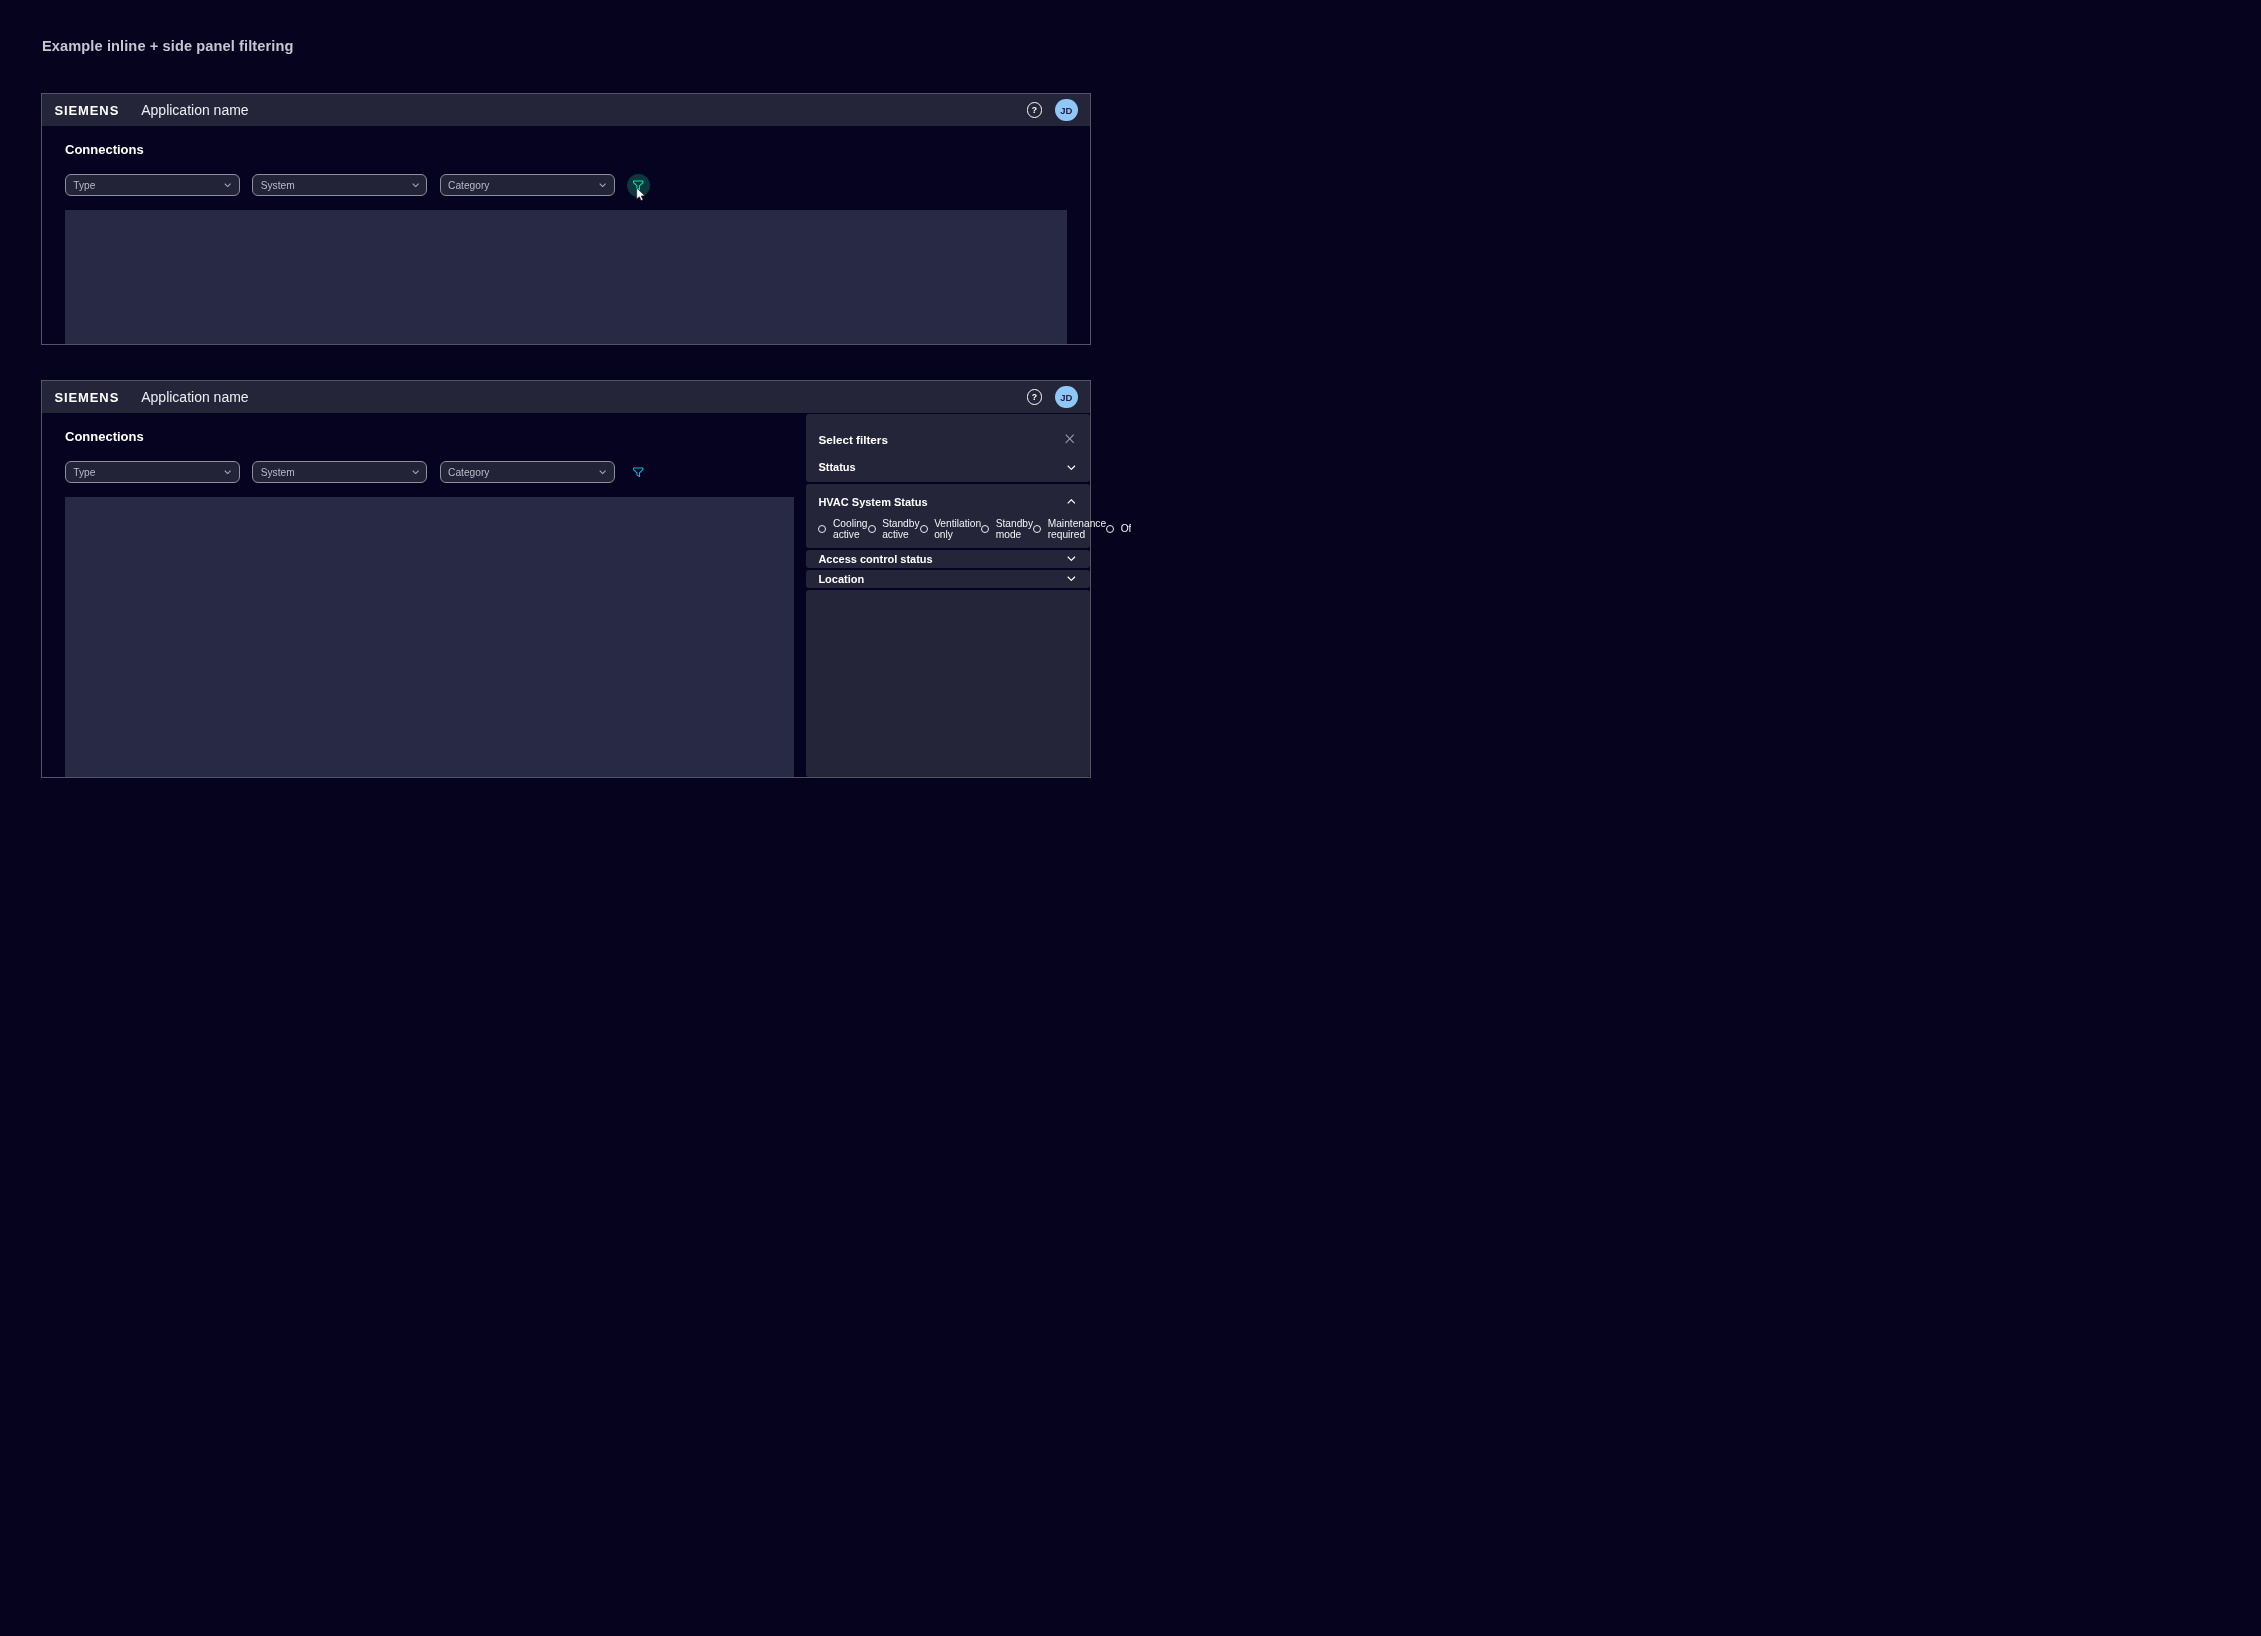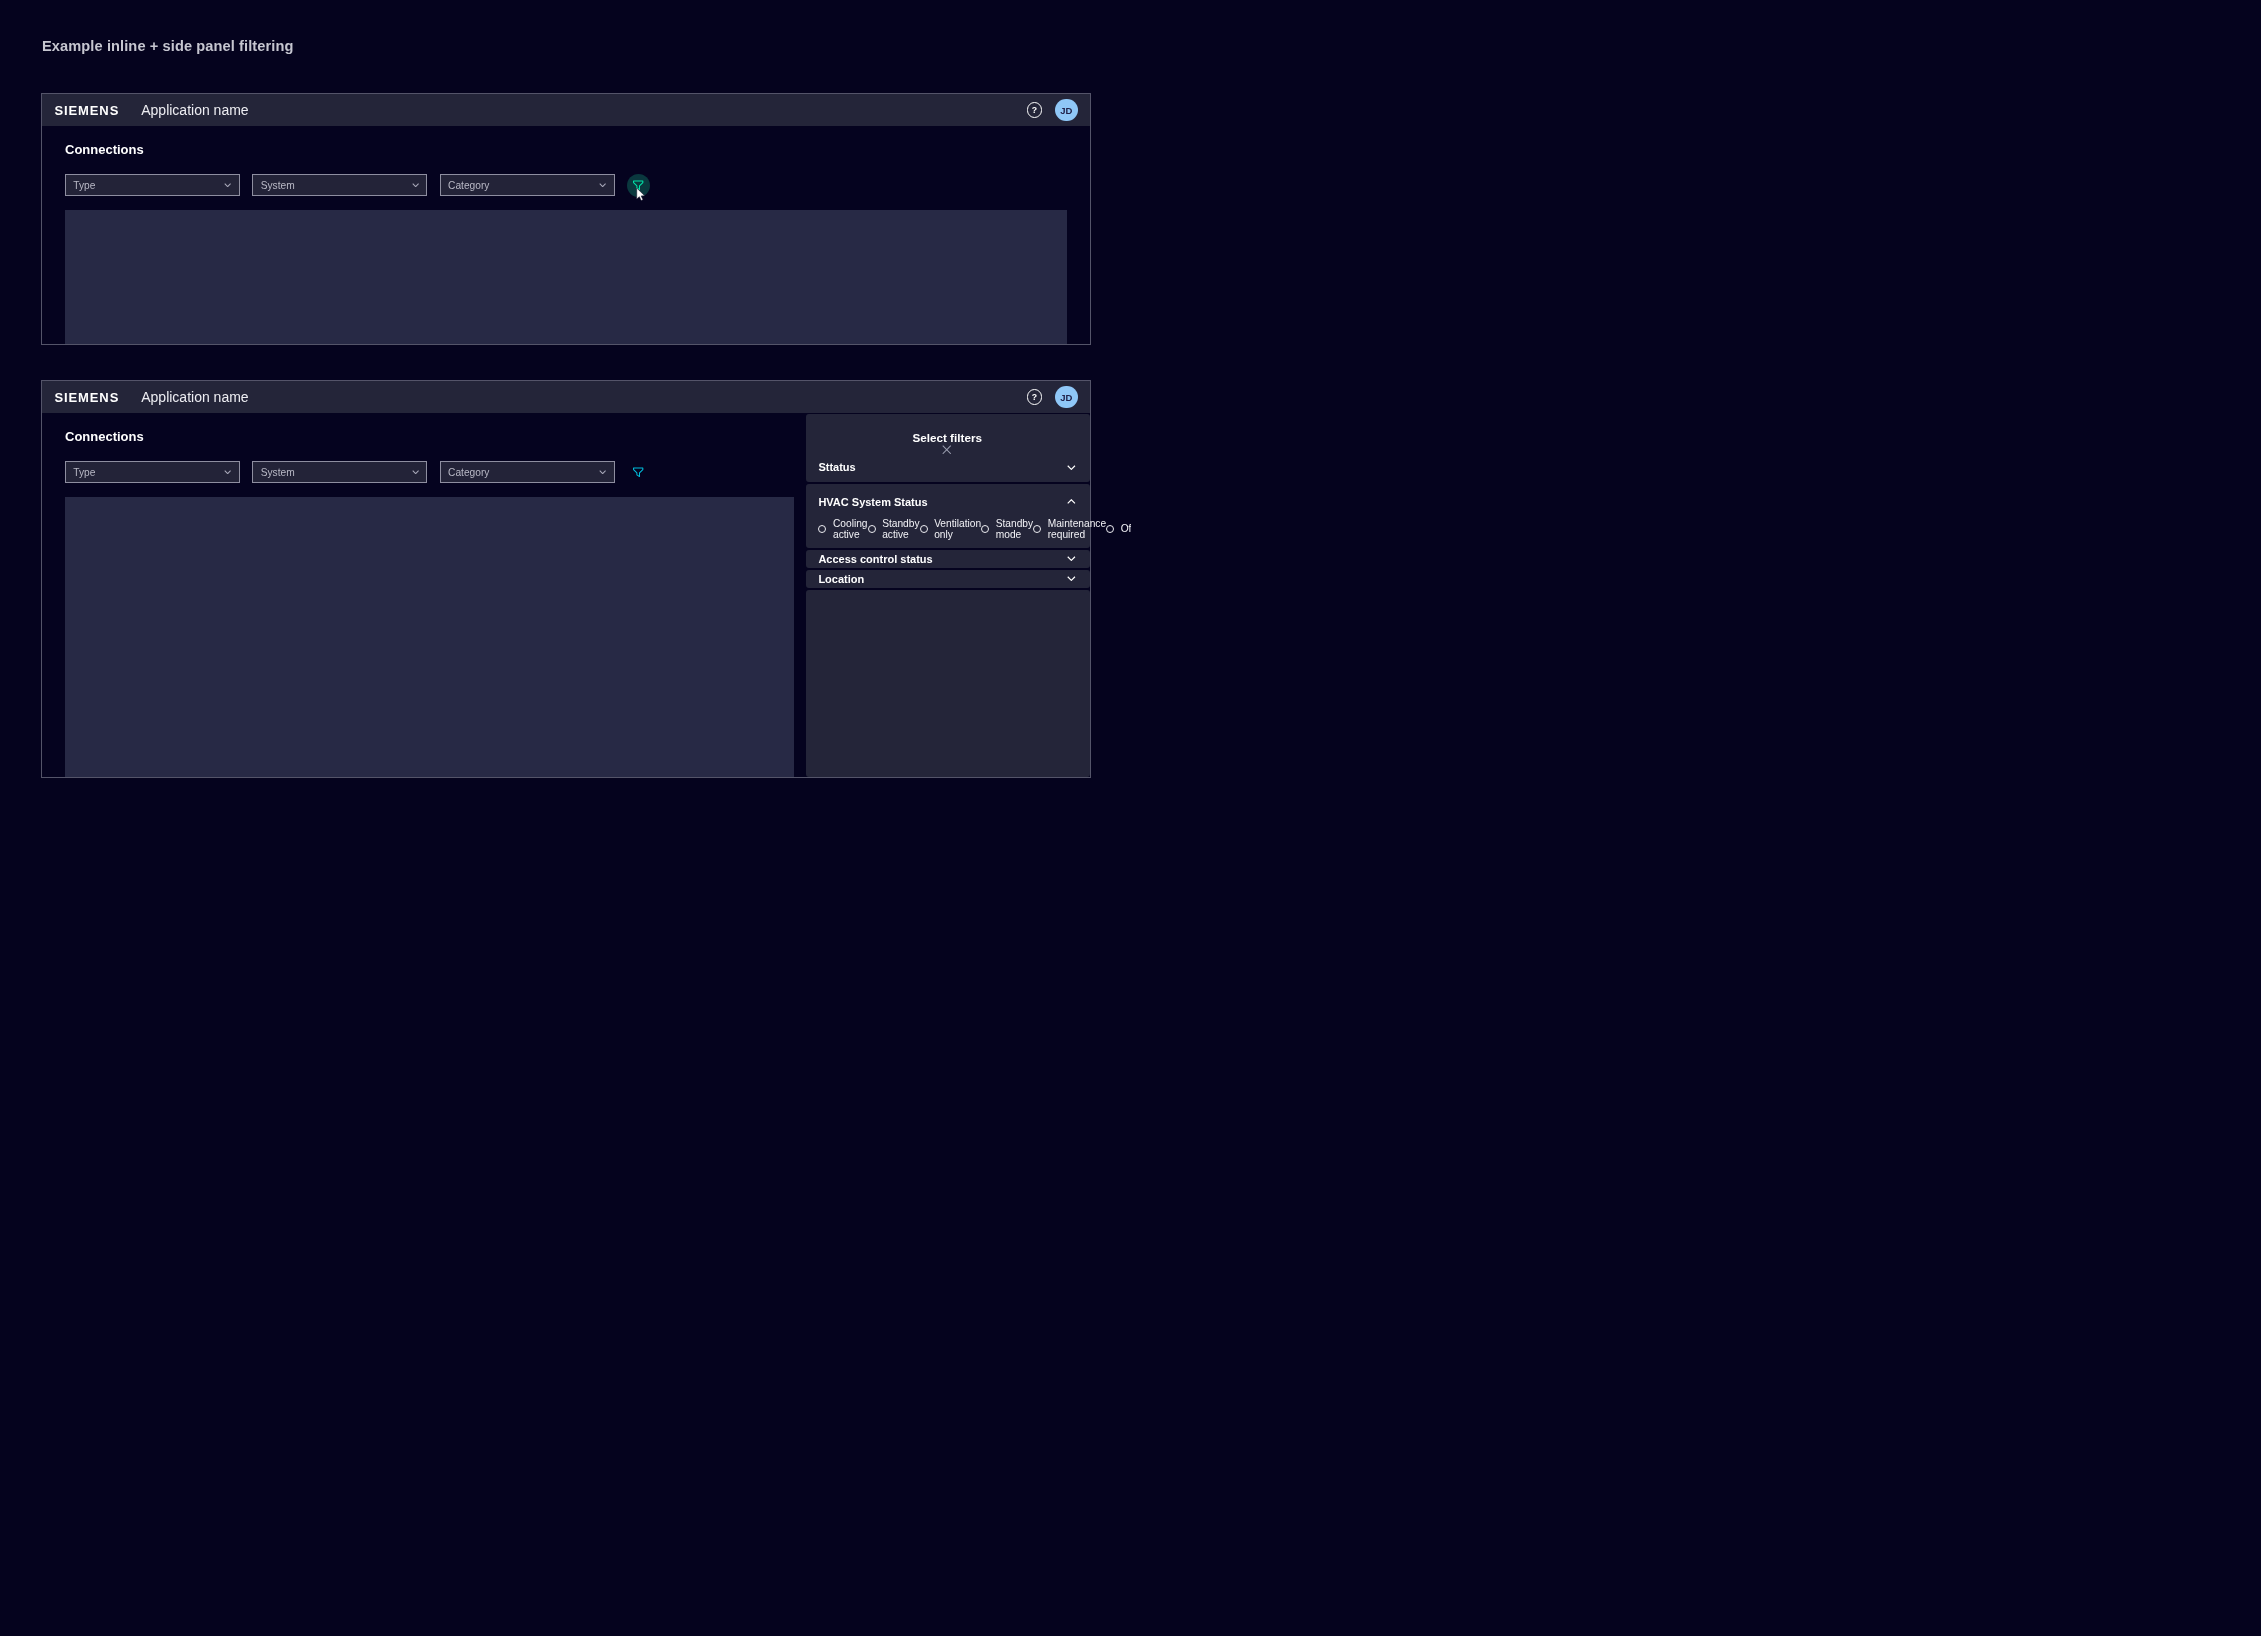--- a/index.html
+++ b/index.html
@@ -33,38 +33,38 @@
     width:22.6px;height:22.6px;border-radius:50%;background:#8fc7f7;color:#20224a;
     font-size:9.5px;font-weight:700;display:flex;align-items:center;justify-content:center;
   }
   .app-body{flex:1;display:flex;flex-direction:column;padding:13px 23px 0 23px;min-height:0;}
   .app-body-split{flex:1;display:flex;flex-direction:row;padding:0;min-height:0;}
   .main-col{flex:1;min-width:0;display:flex;flex-direction:column;padding:13px 11.7px 0 23px;}
   .connections{margin:0 0 14.6px 0;font-size:13px;font-weight:700;color:#ffffff;line-height:19px;}
   .filter-row{display:flex;align-items:center;height:23px;flex:none;}
   .dropdown{
     width:175px;height:22px;box-sizing:border-box;background:#232338;border:0.7px solid #8e8ea0;
-    border-radius:0;display:flex;align-items:center;justify-content:space-between;
+    border-radius:6px;display:flex;align-items:center;justify-content:space-between;
     padding:0 7.3px;margin-right:12.4px;cursor:pointer;
   }
   .dropdown-label{font-size:10.2px;color:#b9b9c6;}
   .dd-chevron{color:#a9a9ba;display:flex;}
   .filter-btn{
     width:23px;height:23px;border-radius:50%;border:none;display:flex;align-items:center;
     justify-content:center;background:transparent;position:relative;margin-left:0;cursor:pointer;padding:0;
   }
   .filter-btn.active{background:#0a383e;}
   .funnel-green{color:#00e5a9;display:flex;}
   .funnel-cyan{color:#00bedc;display:flex;}
   .cursor-svg{position:absolute;left:8.7px;top:14px;pointer-events:none;}
   .placeholder{flex:1;margin-top:13px;background:#272945;min-height:0;}
   .side-panel{width:284px;min-width:284px;display:flex;flex-direction:column;gap:2.2px;}
   .panel-section{background:#242539;border-radius:2.9px;box-sizing:border-box;}
   .head-section{padding:17px 14px 4.4px 12.4px;}
-  .panel-title-row{display:flex;align-items:center;justify-content:space-between;height:16px;flex-direction:column;}
+  .panel-title-row{display:flex;align-items:center;justify-content:space-between;height:16px;}
   .panel-title{font-size:11.7px;font-weight:700;color:#ffffff;}
   .close-btn{
     background:transparent;border:none;padding:0;color:#9da0b2;display:flex;align-items:center;
     justify-content:center;cursor:pointer;width:11.7px;height:11.7px;
   }
   .accordion-row{
     display:flex;align-items:center;justify-content:space-between;height:20.4px;cursor:pointer;
   }
   .head-section .accordion-row{margin-top:10.2px;}
   .acc-label{font-size:11px;font-weight:700;color:#ffffff;}

